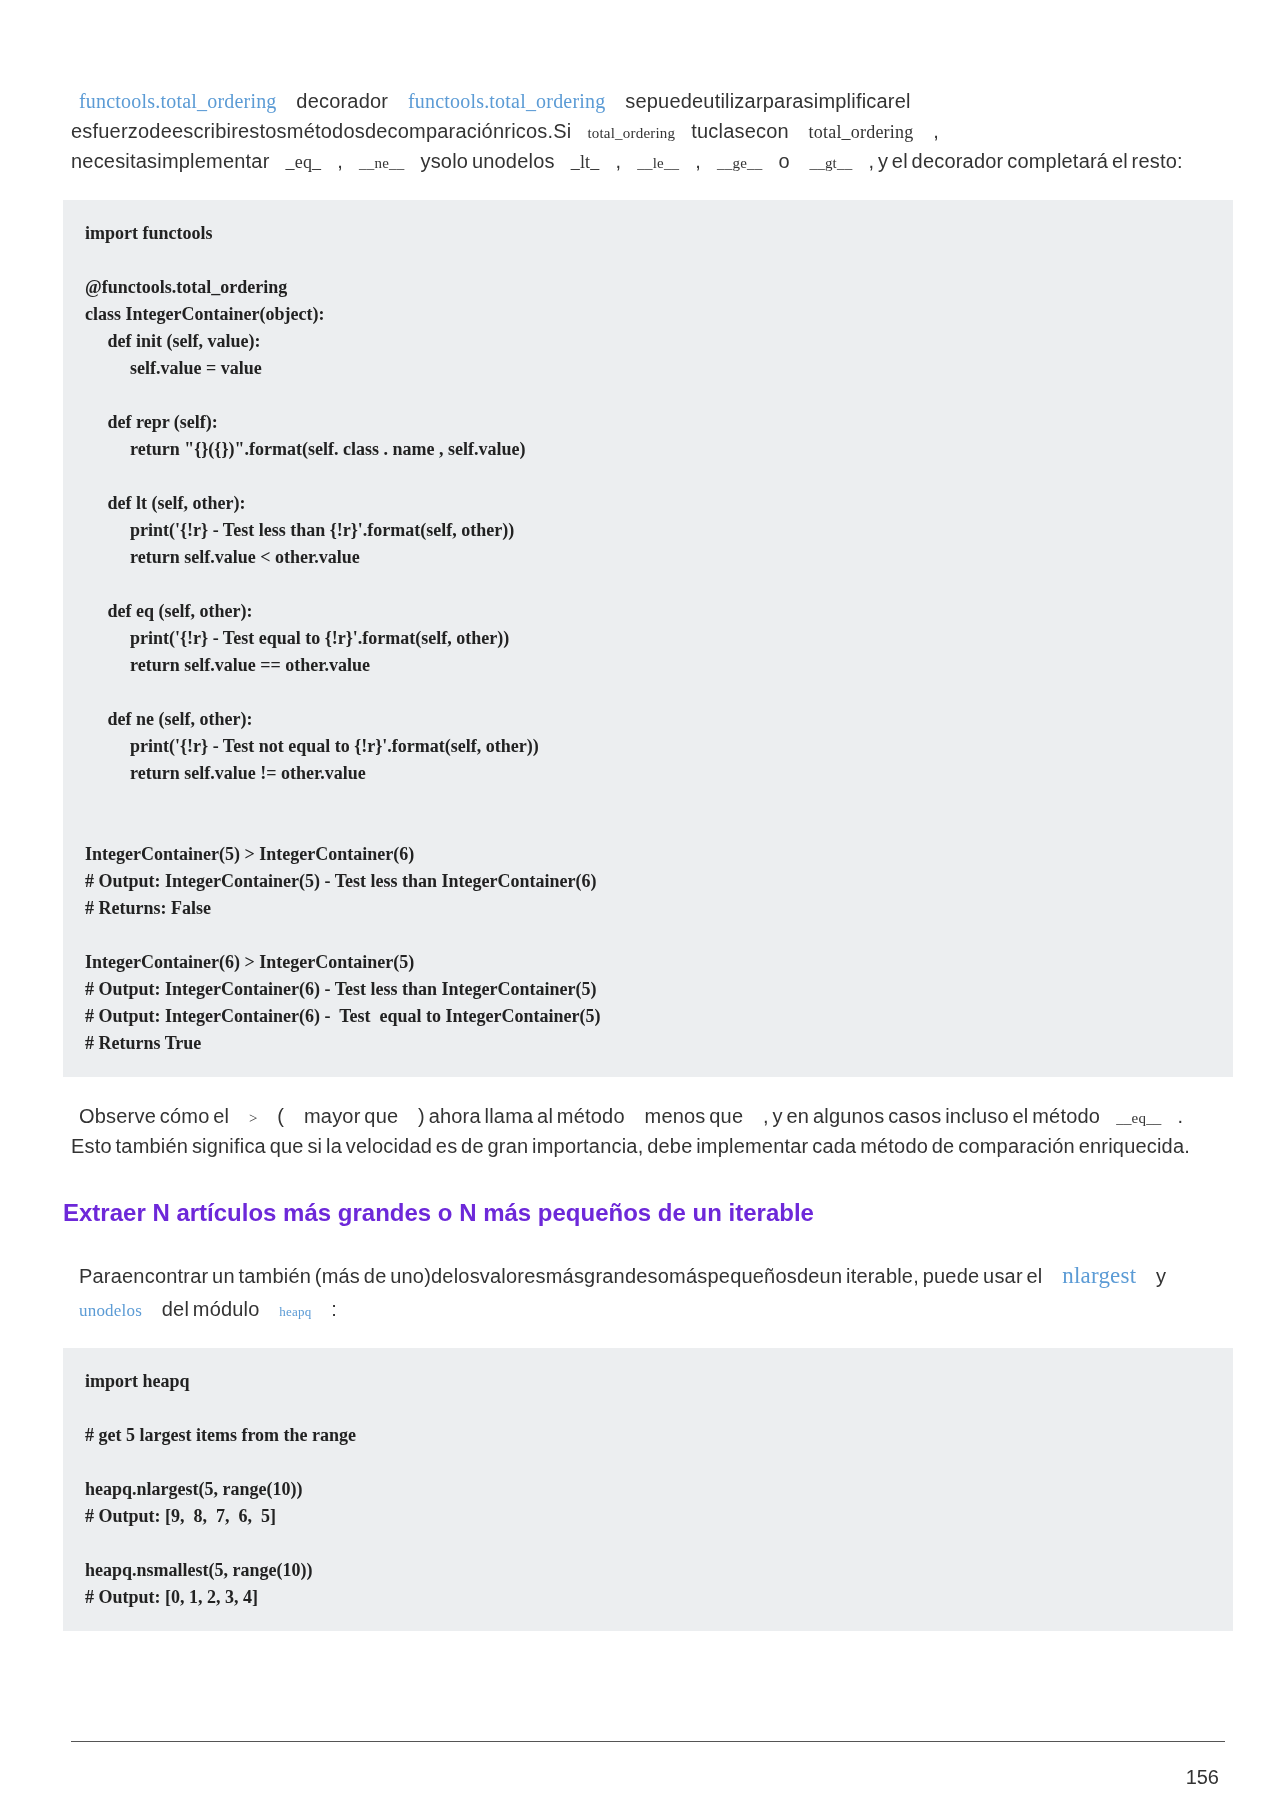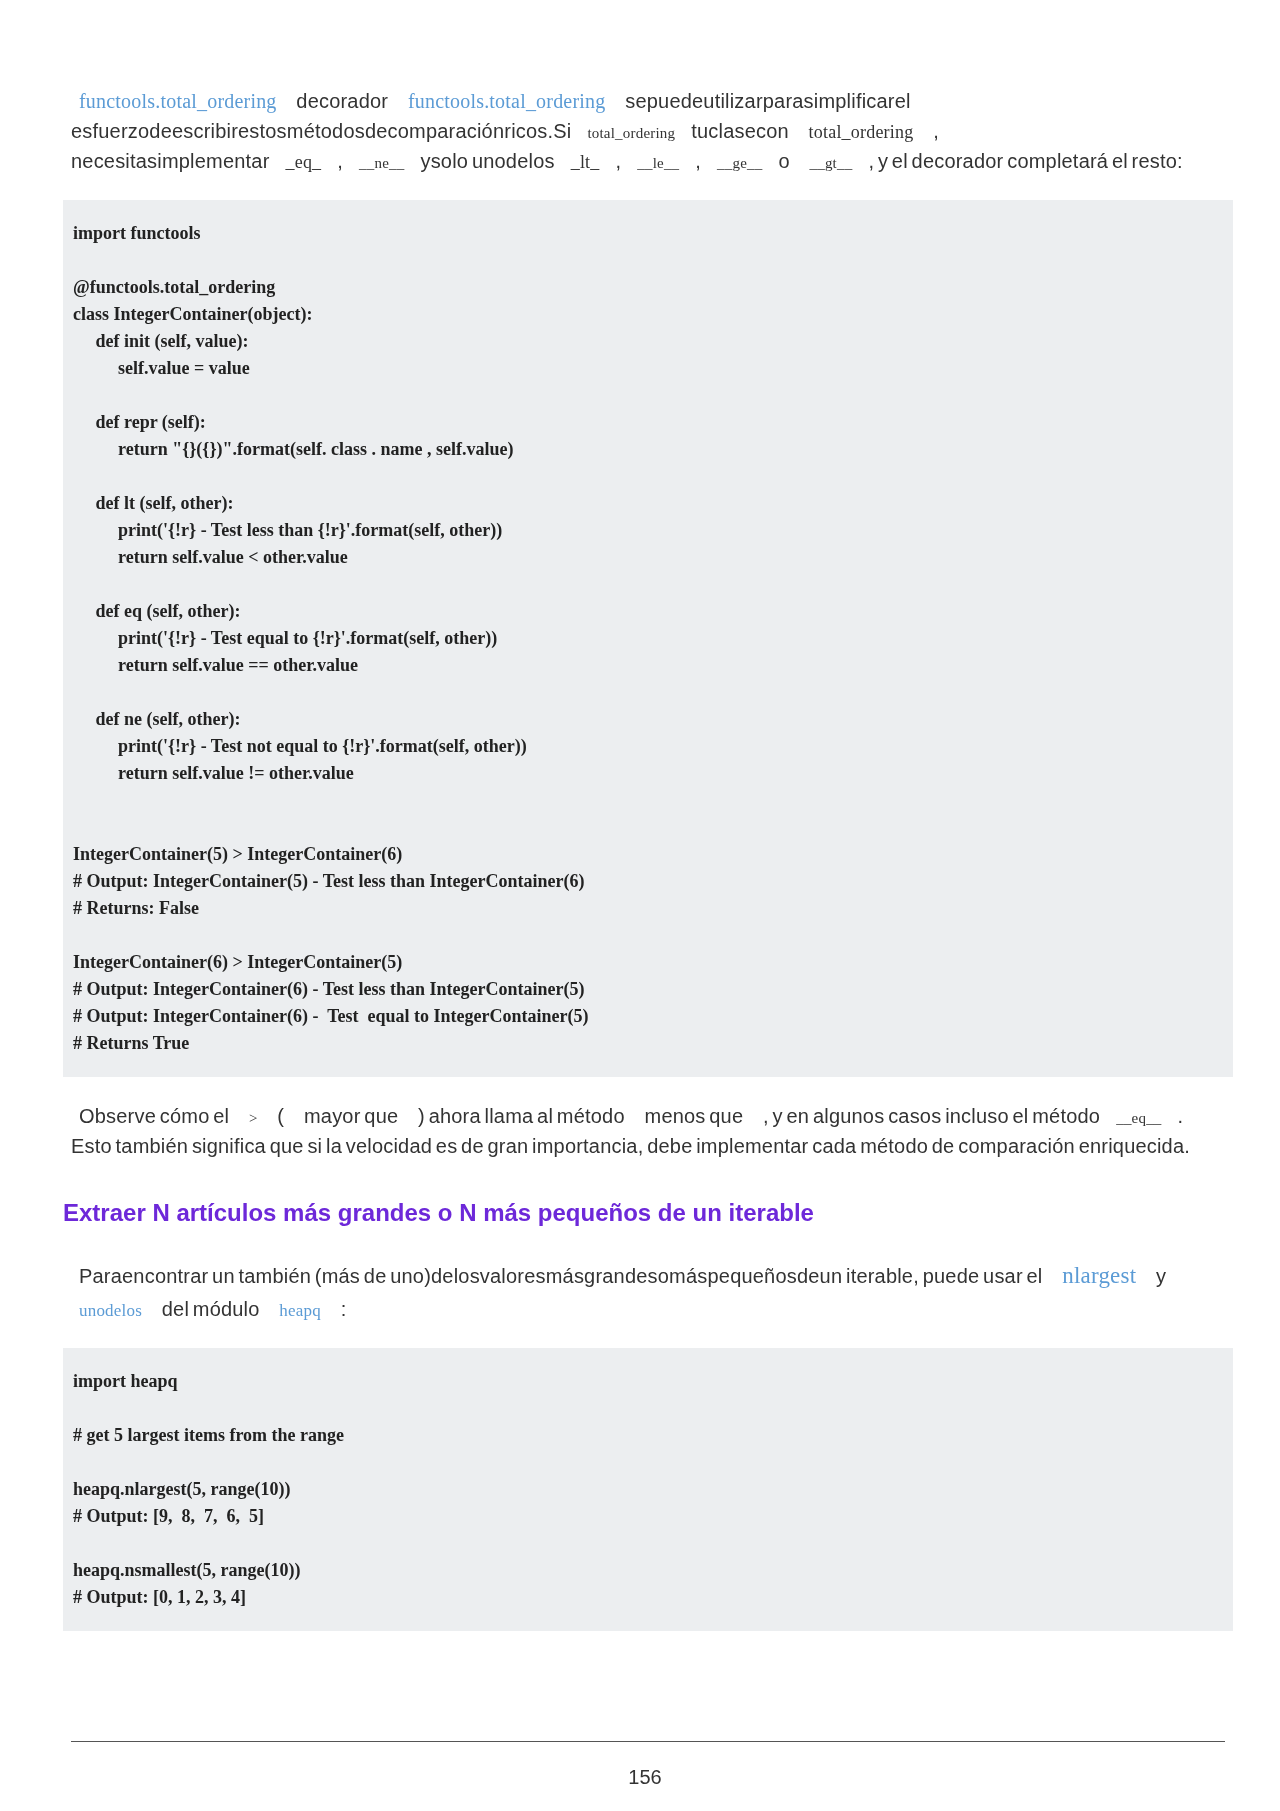--- a/index.html
+++ b/index.html
@@ -33,21 +33,21 @@
     }
     .inline-mono-sm {
       font-family: Georgia, 'Times New Roman', serif;
       font-size: 15px;
     }
     .codeblock {
       background: #eceef0;
       font-family: Georgia, 'Times New Roman', serif;
       font-size: 18px;
       color: #222;
-      padding: 20px 10px;
+      padding: 20px 22px;
       margin: 24px 0;
       white-space: pre;
       line-height: 1.5;
       font-weight: 600;
     }
     .italic {
     }
     h2.section-heading {
       color: #6d28d9;
       font-size: 24px;
@@ -57,21 +57,21 @@
     .gt-sym {
       font-family: Georgia, 'Times New Roman', serif;
       font-size: 15px;
     }
     hr.page-rule {
       border: none;
       border-top: 1.5px solid #555;
       margin-top: 110px;
     }
     .page-num {
-      text-align: center;
+      text-align: right;
       font-size: 20px;
       color: #333;
       margin-top: 20px;
       padding-right: 6px;
     }
     .para-spacing {
       margin-bottom: 6px;
     }
   </style>
 </head>
@@ -113,21 +113,21 @@
 # Output: IntegerContainer(6) -  Test  equal to IntegerContainer(5)
 # Returns True</div>
 
 <p class="body-text">
   <span>Observe cómo el </span><span class="gt-sym">&gt;</span><span> ( </span><span class="italic">mayor que</span><span> ) ahora llama al método </span><span class="italic">menos que</span><span> , y en algunos casos incluso el método</span><span class="inline-mono-sm">__eq__</span><span>. Esto también significa que si la velocidad es de gran importancia, debe implementar cada método de comparación enriquecida.</span>
 </p>
 
 <h2 class="section-heading">Extraer N artículos más grandes o N más pequeños de un iterable</h2>
 
 <p class="body-text">
-  <span>Paraencontrar un también (más de uno)delosvaloresmásgrandesomáspequeñosdeun iterable, puede usar el </span><span class="inline-link" style="font-size:23px">nlargest</span><span> y </span><span class="inline-link" style="font-size:17px">unodelos</span><span> del módulo </span><span class="inline-link" style="font-size:17px">heapq</span><span> :</span>
+  <span>Paraencontrar un también (más de uno)delosvaloresmásgrandesomáspequeñosdeun iterable, puede usar el </span><span class="inline-link" style="font-size:23px">nlargest</span><span> y </span><span class="inline-link" style="font-size:17px">unodelos</span><span> del módulo </span><span class="inline-link" style="font-size:13px">heapq</span><span> :</span>
 </p>
 
 <div class="codeblock">import heapq
 
 # get 5 largest items from the range
 
 heapq.nlargest(5, range(10))
 # Output: [9,  8,  7,  6,  5]
 
 heapq.nsmallest(5, range(10))

